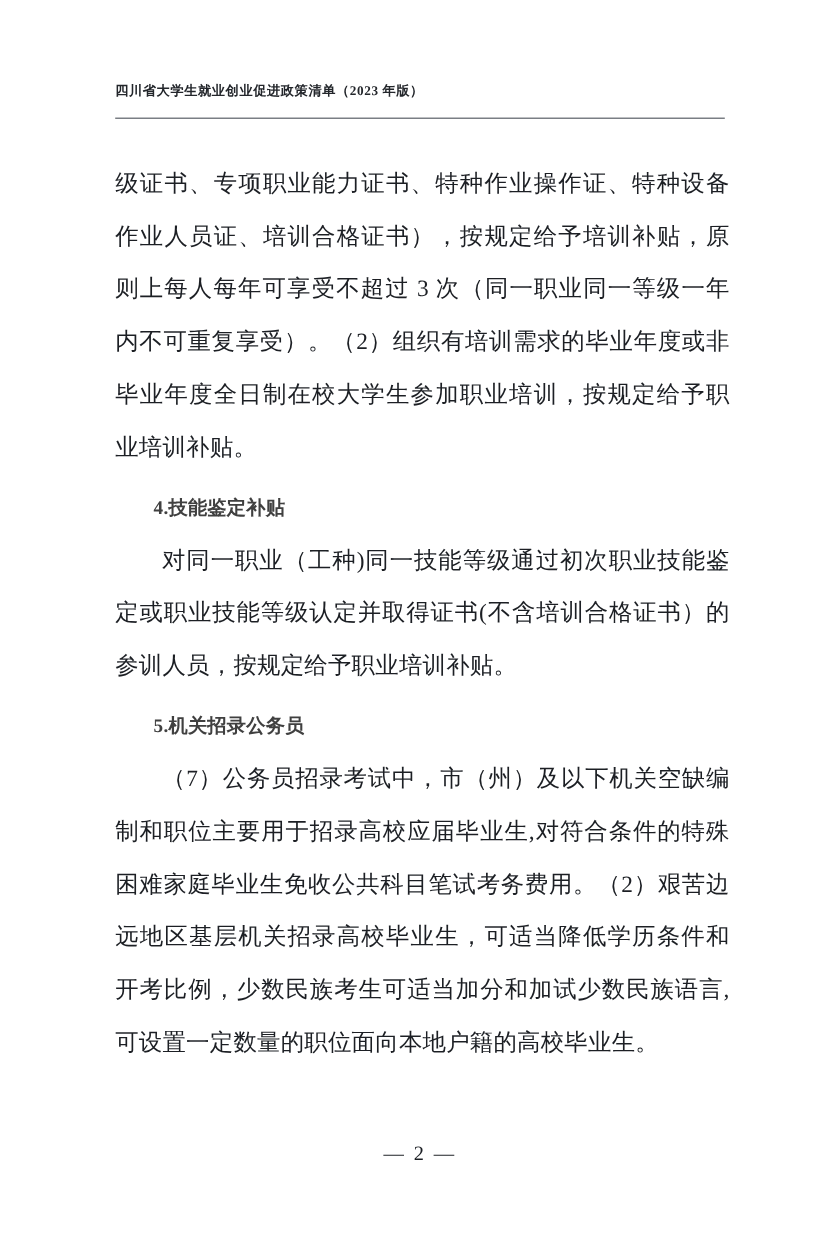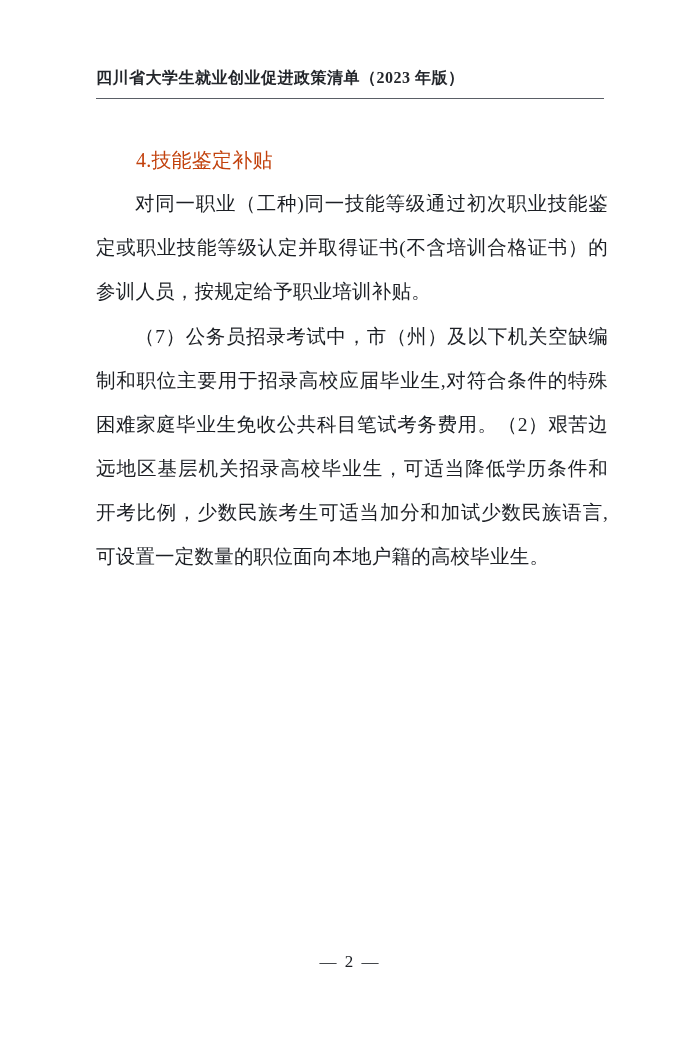--- a/index.html
+++ b/index.html
@@ -19,21 +19,21 @@
     width: 700px;
     height: 1050px;
     box-sizing: border-box;
     padding: 0;
   }
   .header {
     position: absolute;
     top: 68px;
     left: 96px;
     right: 96px;
-    font-size: 16px;
+    font-size: 11px;
     font-weight: bold;
     letter-spacing: 0.5px;
     color: #23262b;
     white-space: nowrap;
   }
   .header-rule {
     position: absolute;
     top: 98px;
     left: 96px;
     width: 508px;
@@ -53,25 +53,25 @@
     text-align: justify;
     text-justify: inter-ideograph;
     letter-spacing: 0.2px;
     color: #1c1f24;
   }
   p.body-text.indent {
     text-indent: 2em;
   }
   h3.section-heading {
     margin: 6px 0 0 0;
-    font-size: 20px;
+    font-size: 16px;
     line-height: 44px;
-    font-weight: normal;
+    font-weight: bold;
     text-indent: 2em;
-    color: #c2410c;
+    color: #404040;
     letter-spacing: 0.2px;
   }
   .footer {
     position: absolute;
     bottom: 78px;
     left: 0;
     width: 700px;
     text-align: center;
     font-size: 17px;
     color: #1c1f24;
@@ -81,25 +81,27 @@
 </head>
 <body>
 
 <div class="page">
 
   <div class="header">四川省大学生就业创业促进政策清单（2023 年版）</div>
   <div class="header-rule"></div>
 
   <div class="content">
 
+    <p class="body-text">级证书、专项职业能力证书、特种作业操作证、特种设备作业人员证、培训合格证书），按规定给予培训补贴，原则上每人每年可享受不超过 3 次（同一职业同一等级一年内不可重复享受）。（2）组织有培训需求的毕业年度或非毕业年度全日制在校大学生参加职业培训，按规定给予职业培训补贴。</p>
 
     <h3 class="section-heading">4.技能鉴定补贴</h3>
 
     <p class="body-text indent">对同一职业（工种)同一技能等级通过初次职业技能鉴定或职业技能等级认定并取得证书(不含培训合格证书）的参训人员，按规定给予职业培训补贴。</p>
 
+    <h3 class="section-heading">5.机关招录公务员</h3>
 
     <p class="body-text indent">（7）公务员招录考试中，市（州）及以下机关空缺编制和职位主要用于招录高校应届毕业生,对符合条件的特殊困难家庭毕业生免收公共科目笔试考务费用。（2）艰苦边远地区基层机关招录高校毕业生，可适当降低学历条件和开考比例，少数民族考生可适当加分和加试少数民族语言,可设置一定数量的职位面向本地户籍的高校毕业生。</p>
 
   </div>
 
   <div class="footer">— 2 —</div>
 
 </div>
 
 </body></html>

